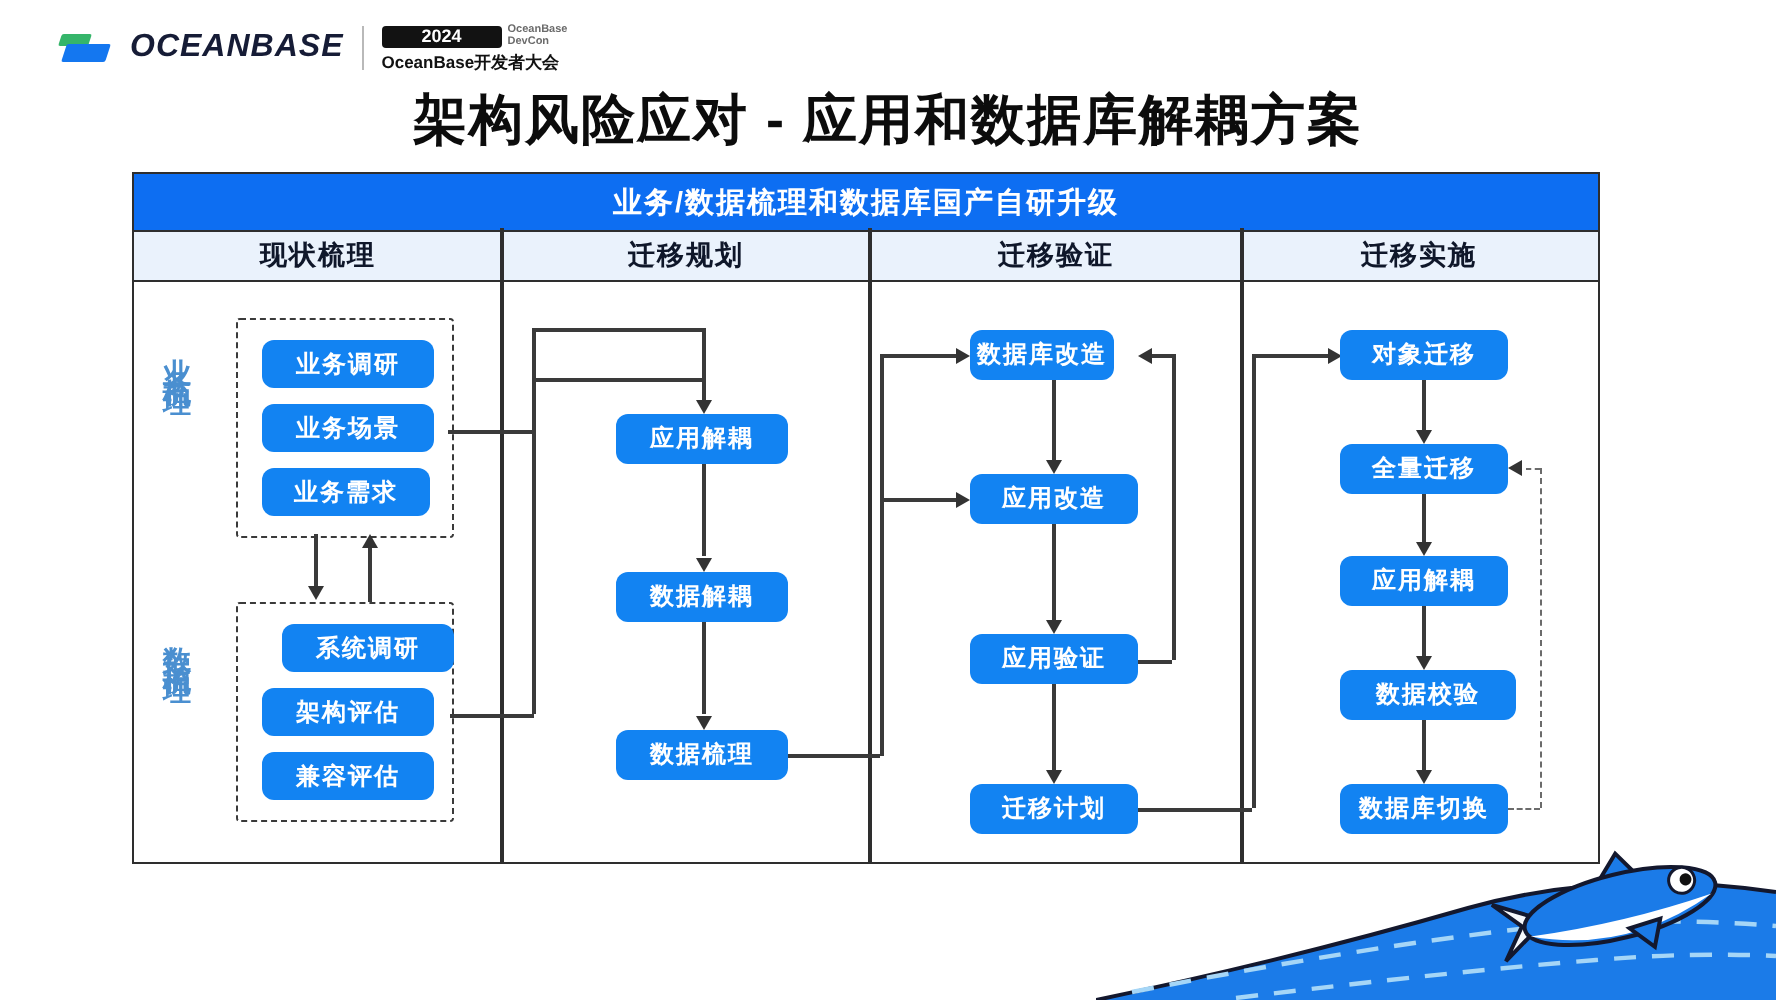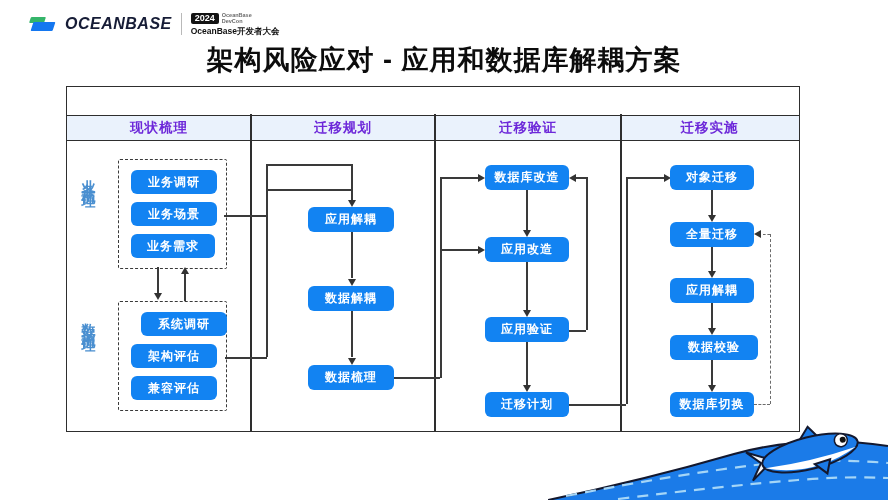--- a/index.html
+++ b/index.html
@@ -10,33 +10,33 @@
   }
   
   .logo-row{position:absolute;left:30px;top:13px;display:flex;align-items:center;gap:9px;}
   .logo-flag{position:relative;width:26px;height:16px;}
   .logo-flag .f1{position:absolute;left:0;top:1px;width:15px;height:6px;background:#35b56a;transform:skewX(-18deg);border-radius:1px;}
   .logo-flag .f2{position:absolute;left:2px;top:6px;width:22px;height:9px;background:#1477f0;transform:skewX(-18deg);border-radius:1px;}
   .brand{font-size:16px;font-weight:800;font-style:italic;letter-spacing:.5px;color:#161c36;}
   .logo-sep{width:1px;height:22px;background:#b9b9b9;}
   .badge-wrap{display:flex;flex-direction:column;line-height:1.05;}
   .badge-top{display:flex;align-items:center;gap:3px;}
-  .badge-year{background:#121212;color:#ffffff;font-weight:800;font-size:9px;padding:1px 4px;border-radius:2px;}
+  .badge-year{background:#121212;color:#ffffff;font-weight:800;font-size:9px;padding:1px 20px;border-radius:2px;}
   .badge-event{font-size:5.5px;color:#6b6b6b;font-weight:700;}
   .badge-line2{font-size:8.5px;color:#111111;font-weight:800;margin-top:2px;}
   .slide-title{position:absolute;left:0;top:42px;width:888px;text-align:center;
     font-size:27px;font-weight:800;color:#0c0c0c;letter-spacing:1px;}
   
   .tbl{position:absolute;left:66px;top:86px;width:734px;height:346px;border:1.5px solid #2e2e2e;box-sizing:border-box;background:#ffffff;}
   .tbl-head{position:absolute;left:0;top:0;width:100%;height:28px;background:#0d6ef2;
     display:flex;align-items:center;justify-content:center;color:#ffffff;font-size:14.5px;font-weight:800;letter-spacing:1px;}
   .tbl-sub{position:absolute;left:0;top:28px;width:100%;height:26px;background:#eaf2fc;
     border-top:1.5px solid #2e2e2e;border-bottom:1.5px solid #2e2e2e;box-sizing:border-box;display:flex;}
   .tbl-sub .cell{flex:0 0 auto;display:flex;align-items:center;justify-content:center;
-    font-size:13.5px;font-weight:800;color:#6d28d9;letter-spacing:1px;}
+    font-size:13.5px;font-weight:800;color:#0f172a;letter-spacing:1px;}
   .colsep{position:absolute;top:114px;height:317px;width:1.5px;background:#2e2e2e;}
   
   .node{position:absolute;background:#1283f2;color:#ffffff;border-radius:6px;
     display:flex;align-items:center;justify-content:center;font-size:12px;font-weight:600;letter-spacing:1px;}
   .gbox{position:absolute;border:1.6px dashed #3a3a3a;border-radius:2px;}
   .vlabel{position:absolute;writing-mode:vertical-rl;text-orientation:upright;
     color:#4a8fd0;font-size:14px;font-weight:800;letter-spacing:5px;}
   .hl{position:absolute;height:1.5px;background:#3a3a3a;}
   .vl{position:absolute;width:1.5px;background:#3a3a3a;}
   .hl.dash{background:none;border-top:1.5px dashed #6b6b6b;height:0;}
@@ -65,20 +65,21 @@
         <span>OceanBase</span><br><span>DevCon</span>
       </span>
     </div>
     <div class="badge-line2">OceanBase开发者大会</div>
   </div>
 </div>
 
 <div class="slide-title">架构风险应对 - 应用和数据库解耦方案</div>
 
 <div class="tbl">
+  <div class="tbl-head">业务/数据梳理和数据库国产自研升级</div>
   <div class="tbl-sub">
     <div class="cell" style="width:184px">现状梳理</div>
     <div class="cell" style="width:184px">迁移规划</div>
     <div class="cell" style="width:186px">迁移验证</div>
     <div class="cell" style="width:177px">迁移实施</div>
   </div>
 </div>
 <div class="colsep" style="left:250px"></div>
 <div class="colsep" style="left:434px"></div>
 <div class="colsep" style="left:620px"></div>
@@ -116,21 +117,21 @@
 <div class="vl" style="left:351px;top:311px;height:46px"></div>
 <div class="ah ah-d" style="left:348px;top:358px"></div>
 <div class="hl" style="left:394px;top:377px;width:46px"></div>
 
 <div class="vl" style="left:440px;top:177px;height:201px"></div>
 <div class="hl" style="left:440px;top:177px;width:38px"></div>
 <div class="ah ah-r" style="left:478px;top:174px"></div>
 <div class="hl" style="left:440px;top:249px;width:38px"></div>
 <div class="ah ah-r" style="left:478px;top:246px"></div>
 
-<div class="node" style="left:485px;top:165px;width:84px;height:25px">数据库改造</div>
+<div class="node" style="left:485px;top:165px;width:72px;height:25px">数据库改造</div>
 <div class="node" style="left:485px;top:237px;width:84px;height:25px">应用改造</div>
 <div class="node" style="left:485px;top:317px;width:84px;height:25px">应用验证</div>
 <div class="node" style="left:485px;top:392px;width:84px;height:25px">迁移计划</div>
 
 <div class="vl" style="left:526px;top:190px;height:40px"></div>
 <div class="ah ah-d" style="left:523px;top:230px"></div>
 <div class="vl" style="left:526px;top:262px;height:48px"></div>
 <div class="ah ah-d" style="left:523px;top:310px"></div>
 <div class="vl" style="left:526px;top:342px;height:43px"></div>
 <div class="ah ah-d" style="left:523px;top:385px"></div>

